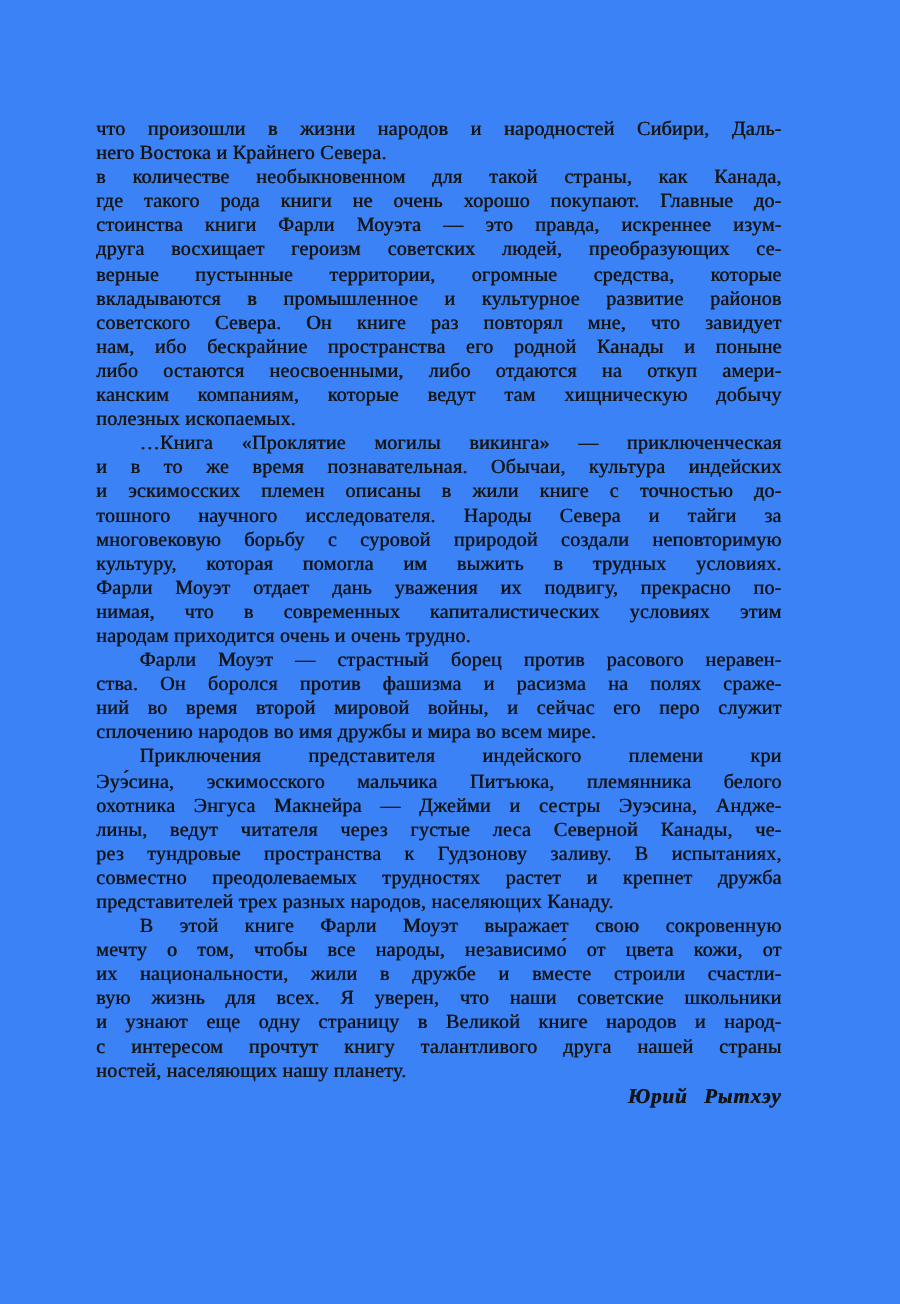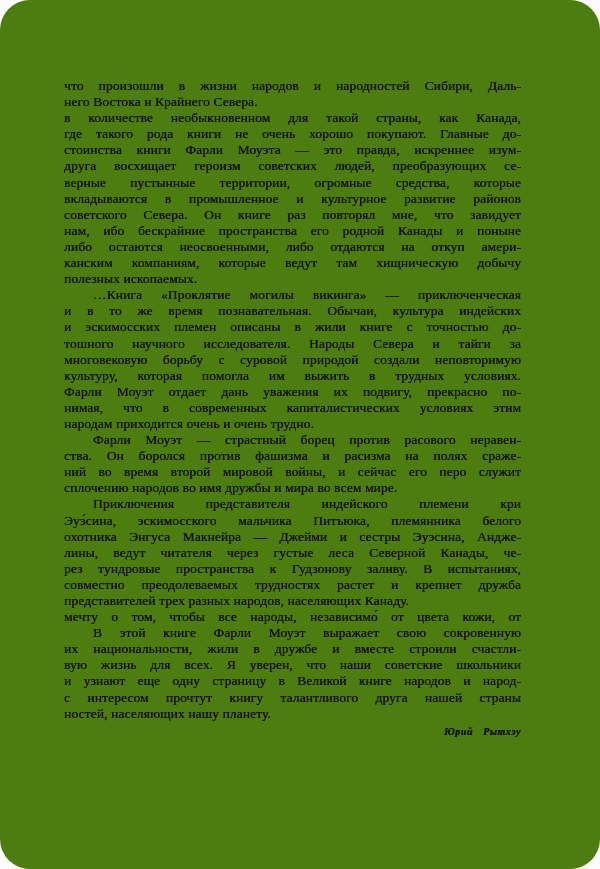--- a/index.html
+++ b/index.html
@@ -10,22 +10,21 @@
     width: 600px;
     height: 869px;
     background: #fcfcfc;
     overflow: hidden;
     position: relative;
     font-family: "Liberation Serif", "DejaVu Serif", serif;
   }
   .page {
     position: absolute;
     inset: 0;
-    background: #4d7c0f;
-    border-radius: 30px;
+    background: #3b82f6;
   }
   .page-text {
     position: absolute;
     left: 64px;
     top: 78px;
     width: 457px;
     color: #161616;
     font-size: 13.4px;
     line-height: 16.1px;
     letter-spacing: 0.15px;
@@ -44,21 +43,21 @@
     text-align-last: left;
   }
   .line.indent {
     text-indent: 29px;
   }
   .signature {
     margin-top: 2px;
     text-align: right;
     font-weight: bold;
     font-style: italic;
-    font-size: 10px;
+    font-size: 14px;
     letter-spacing: 0.6px;
     word-spacing: 7px;
     color: #141414;
   }
 </style>
 </head>
 <body>
 
 <div class="page">
   <div class="page-text">
@@ -100,22 +99,22 @@
       <div class="paragraph">
         <div class="line indent">Приключения представителя индейского племени кри</div>
         <div class="line">Эуэ́сина, эскимосского мальчика Питъюка, племянника белого</div>
         <div class="line">охотника Энгуса Макнейра — Джейми и сестры Эуэсина, Андже-</div>
         <div class="line">лины, ведут читателя через густые леса Северной Канады, че-</div>
         <div class="line">рез тундровые пространства к Гудзонову заливу. В испытаниях,</div>
         <div class="line">совместно преодолеваемых трудностях растет и крепнет дружба</div>
         <div class="line last">представителей трех разных народов, населяющих Канаду.</div>
       </div>
       <div class="paragraph">
+        <div class="line indent">В этой книге Фарли Моуэт выражает свою сокровенную</div>
         <div class="line">мечту о том, чтобы все народы, независимо́ от цвета кожи, от</div>
-        <div class="line indent">В этой книге Фарли Моуэт выражает свою сокровенную</div>
         <div class="line">их национальности, жили в дружбе и вместе строили счастли-</div>
         <div class="line">вую жизнь для всех. Я уверен, что наши советские школьники</div>
         <div class="line">и узнают еще одну страницу в Великой книге народов и народ-</div>
         <div class="line">с интересом прочтут книгу талантливого друга нашей страны</div>
         <div class="line last">ностей, населяющих нашу планету.</div>
       </div>
       <div class="signature">Юрий Рытхэу</div>
   </div>
 </div>
 

